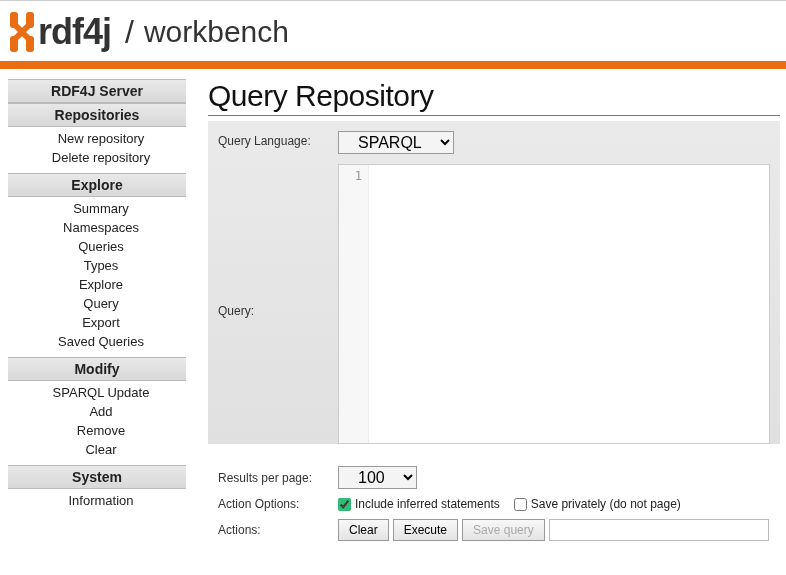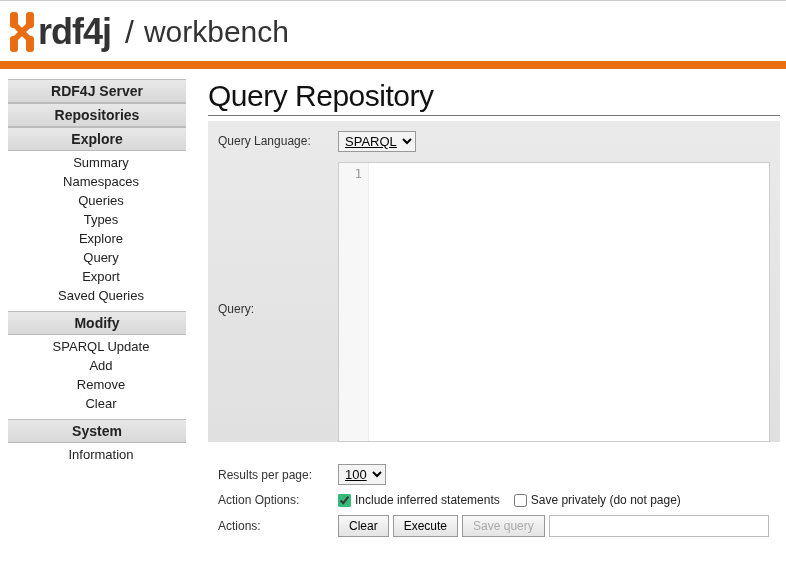--- a/index.html
+++ b/index.html
@@ -13,21 +13,21 @@
 .layout { display: flex; margin-top: 10px; }
 .sidebar { width: 190px; padding: 0 4px 0 8px; text-align: center; }
 .sec-head { background: linear-gradient(#e8e8e8,#d8d8d8); border: 1px solid #bbb; border-left: none; border-right: none; padding: 3px 6px; font-weight: 700; font-size: 14px; color: #222; }
 .sec-items { padding: 2px 0 6px 0; }
 .sec-items a { display: block; padding: 2px 4px 2px 12px; color: #222; text-decoration: none; font-size: 13px; cursor: pointer; }
 .main { flex: 1; padding: 0 6px 10px 18px; }
 .page-title { font-size: 30px; font-weight: 400; color: #111; border-bottom: 1px solid #777; padding-bottom: 2px; margin-bottom: 5px; letter-spacing: -0.5px; }
 .form-area { background: linear-gradient(#eaeaea,#e0e0e0); padding: 10px 10px 0 10px; }
 .row { display: flex; align-items: flex-start; margin-bottom: 10px; }
 .lbl { width: 120px; font-size: 12px; color: #333; padding-top: 3px; }
-select { font-size: 13px; padding: 1px 2px; border: 1px solid #999; background: #f4f4f4; text-decoration: underline; }
+select { font-size: 16px; padding: 1px 15px; border: 1px solid #999; background: #f4f4f4; }
 .editor-wrap { flex: 1; display: flex; background: #fff; border: 1px solid #ccc; min-height: 280px; }
 .gutter { width: 30px; background: #f7f7f7; border-right: 1px solid #eee; text-align: right; padding: 4px 6px 0 0; color: #999; font-family: monospace; font-size: 12px; }
 .code { flex: 1; padding: 4px; font-family: monospace; font-size: 12px; border: none; outline: none; resize: none; }
 .bottom { padding: 12px 0 0 10px; }
 .brow { display: flex; align-items: center; margin-bottom: 8px; font-size: 12px; }
 .blbl { width: 120px; color: #333; }
 .cb { margin-right: 4px; accent-color: #3b7; }
 .cblab { margin-right: 14px; }
 button { font-size: 12px; padding: 3px 10px; margin-right: 4px; border: 1px solid #999; background: linear-gradient(#f8f8f8,#e4e4e4); cursor: pointer; }
 button:disabled { color: #aaa; cursor: default; }
@@ -49,20 +49,24 @@
   </div>
   <span class="slash">/</span>
   <span class="wb">workbench</span>
 </div>
 <div class="orange-bar"></div>
 
 <div class="layout">
   <div class="sidebar" id="sidebar">
       <div class="sec-head">RDF4J Server</div>
       <div class="sec-head">Repositories</div>
+      <div class="sec-items">
+        <a>New repository</a>
+        <a>Delete repository</a>
+      </div>
       <div class="sec-head">Explore</div>
       <div class="sec-items">
         <a>Summary</a>
         <a>Namespaces</a>
         <a>Queries</a>
         <a>Types</a>
         <a>Explore</a>
         <a>Query</a>
         <a>Export</a>
         <a>Saved Queries</a>

